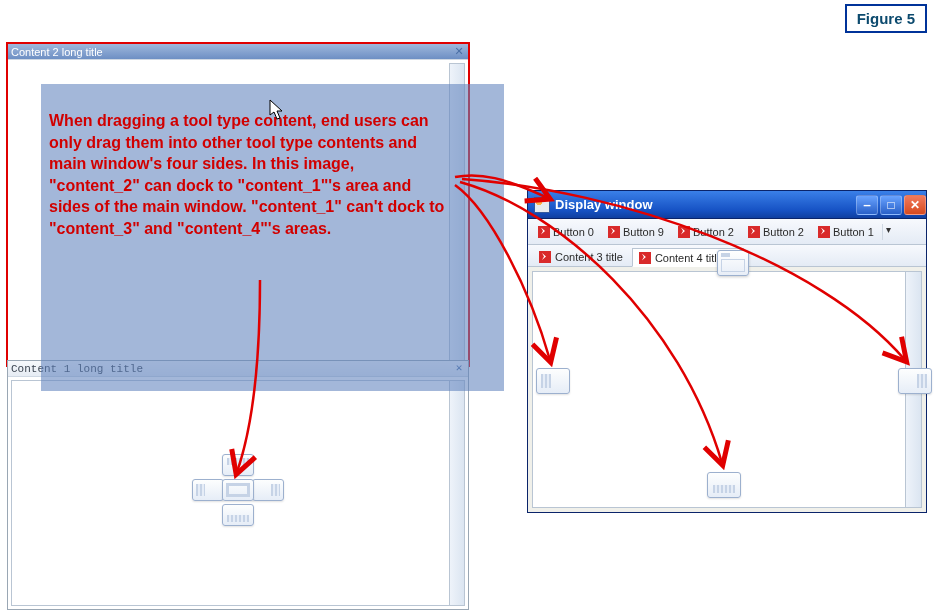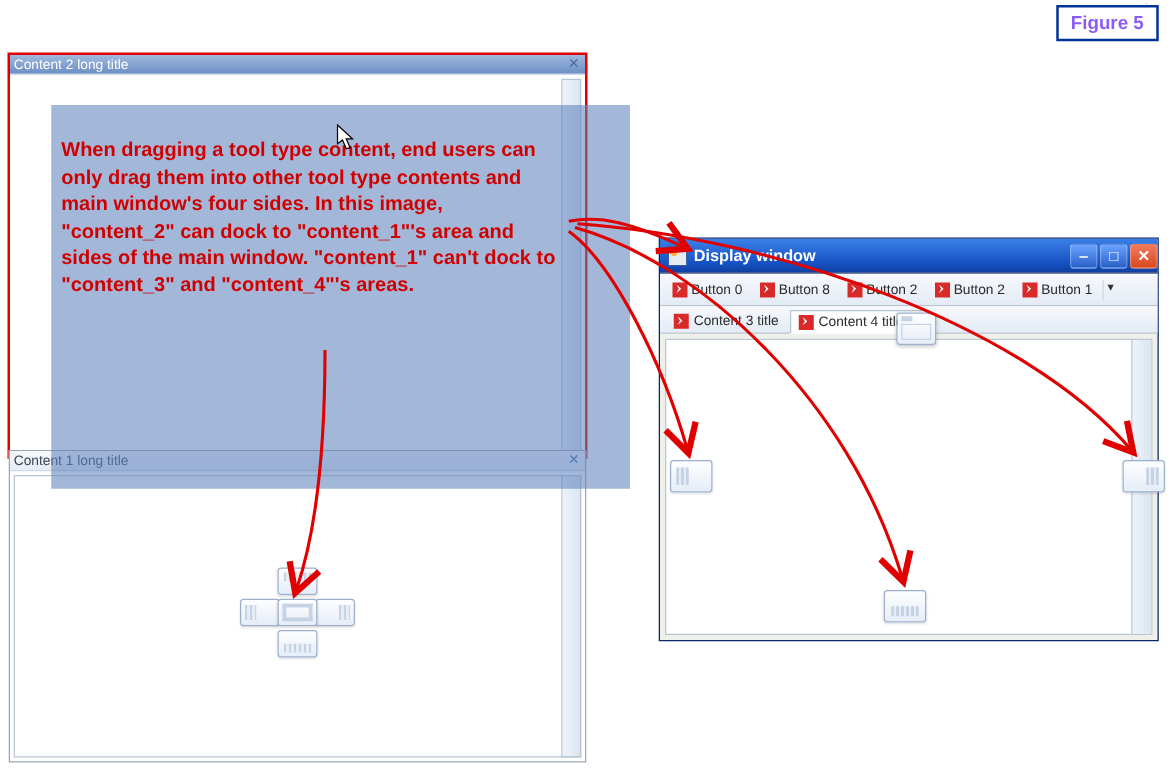--- a/index.html
+++ b/index.html
@@ -15,21 +15,21 @@
     overflow: hidden;
   }
 
   
   .figure-label {
     position: absolute;
     top: 4px;
     right: 10px;
     border: 2px solid #003399;
     background: #fff;
-    color: #8b5cf6;
+    color: #0c4a6e;
     font-weight: bold;
     font-size: 15px;
     padding: 4px 10px 4px 10px;
   }
   .figure-fold {
     position: absolute;
     top: 3px;
     right: 9px;
     width: 0; height: 0;
     border-right: 14px solid #fff;
@@ -101,20 +101,21 @@
     background: linear-gradient(#9fb8dc,#6d8fc4);
     color: #fff;
   }
 
   
   .content1 {
     left: 7px;
     top: 360px;
     width: 462px;
     height: 250px;
+    font-family: Liberation Mono, monospace;
   }
 
   
   .display-window {
     position: absolute;
     left: 527px;
     top: 190px;
     width: 400px;
     height: 323px;
     border: 1px solid #0a246a;
@@ -422,21 +423,21 @@
     <span class="win-btn close-btn">✕</span>
   </div>
 
   <div class="toolbar">
     <span class="tb-item">
         <span class="tb-icon"></span>
         <span>Button 0</span>
       </span>
     <span class="tb-item">
         <span class="tb-icon"></span>
-        <span>Button 8</span>
+        <span>Button 9</span>
       </span>
     <span class="tb-item">
         <span class="tb-icon"></span>
         <span>Button 2</span>
       </span>
     <span class="tb-item">
         <span class="tb-icon"></span>
         <span>Button 2</span>
       </span>
     <span class="tb-item">

